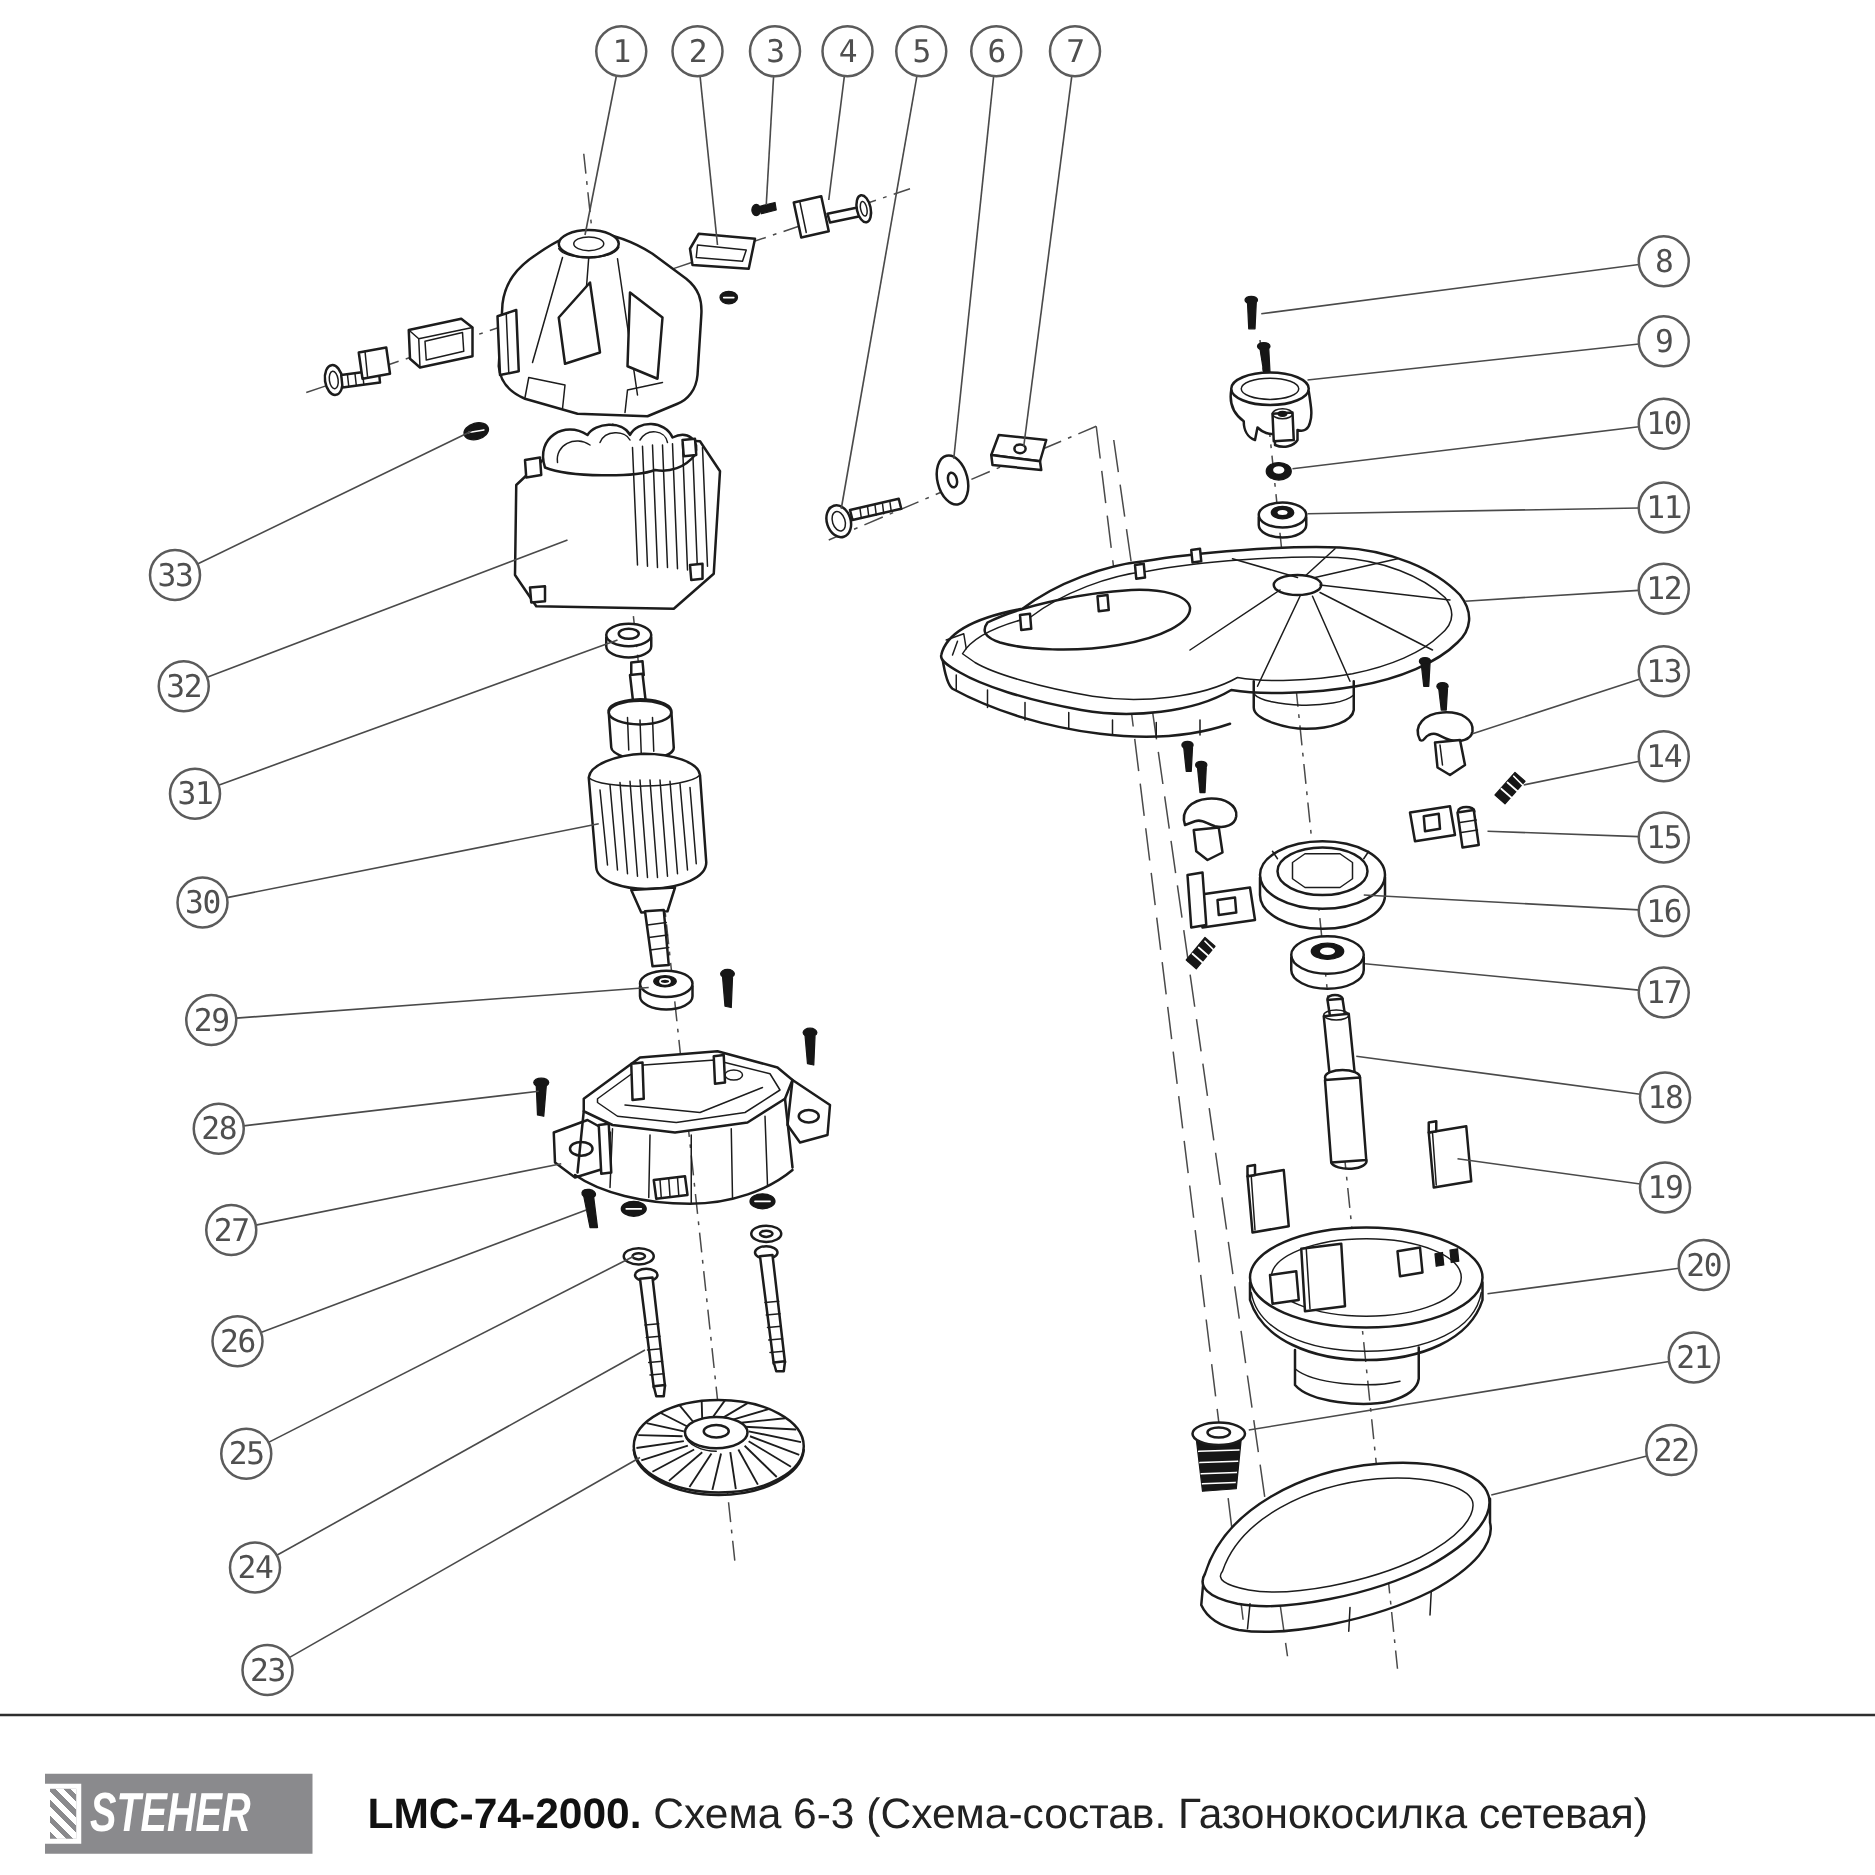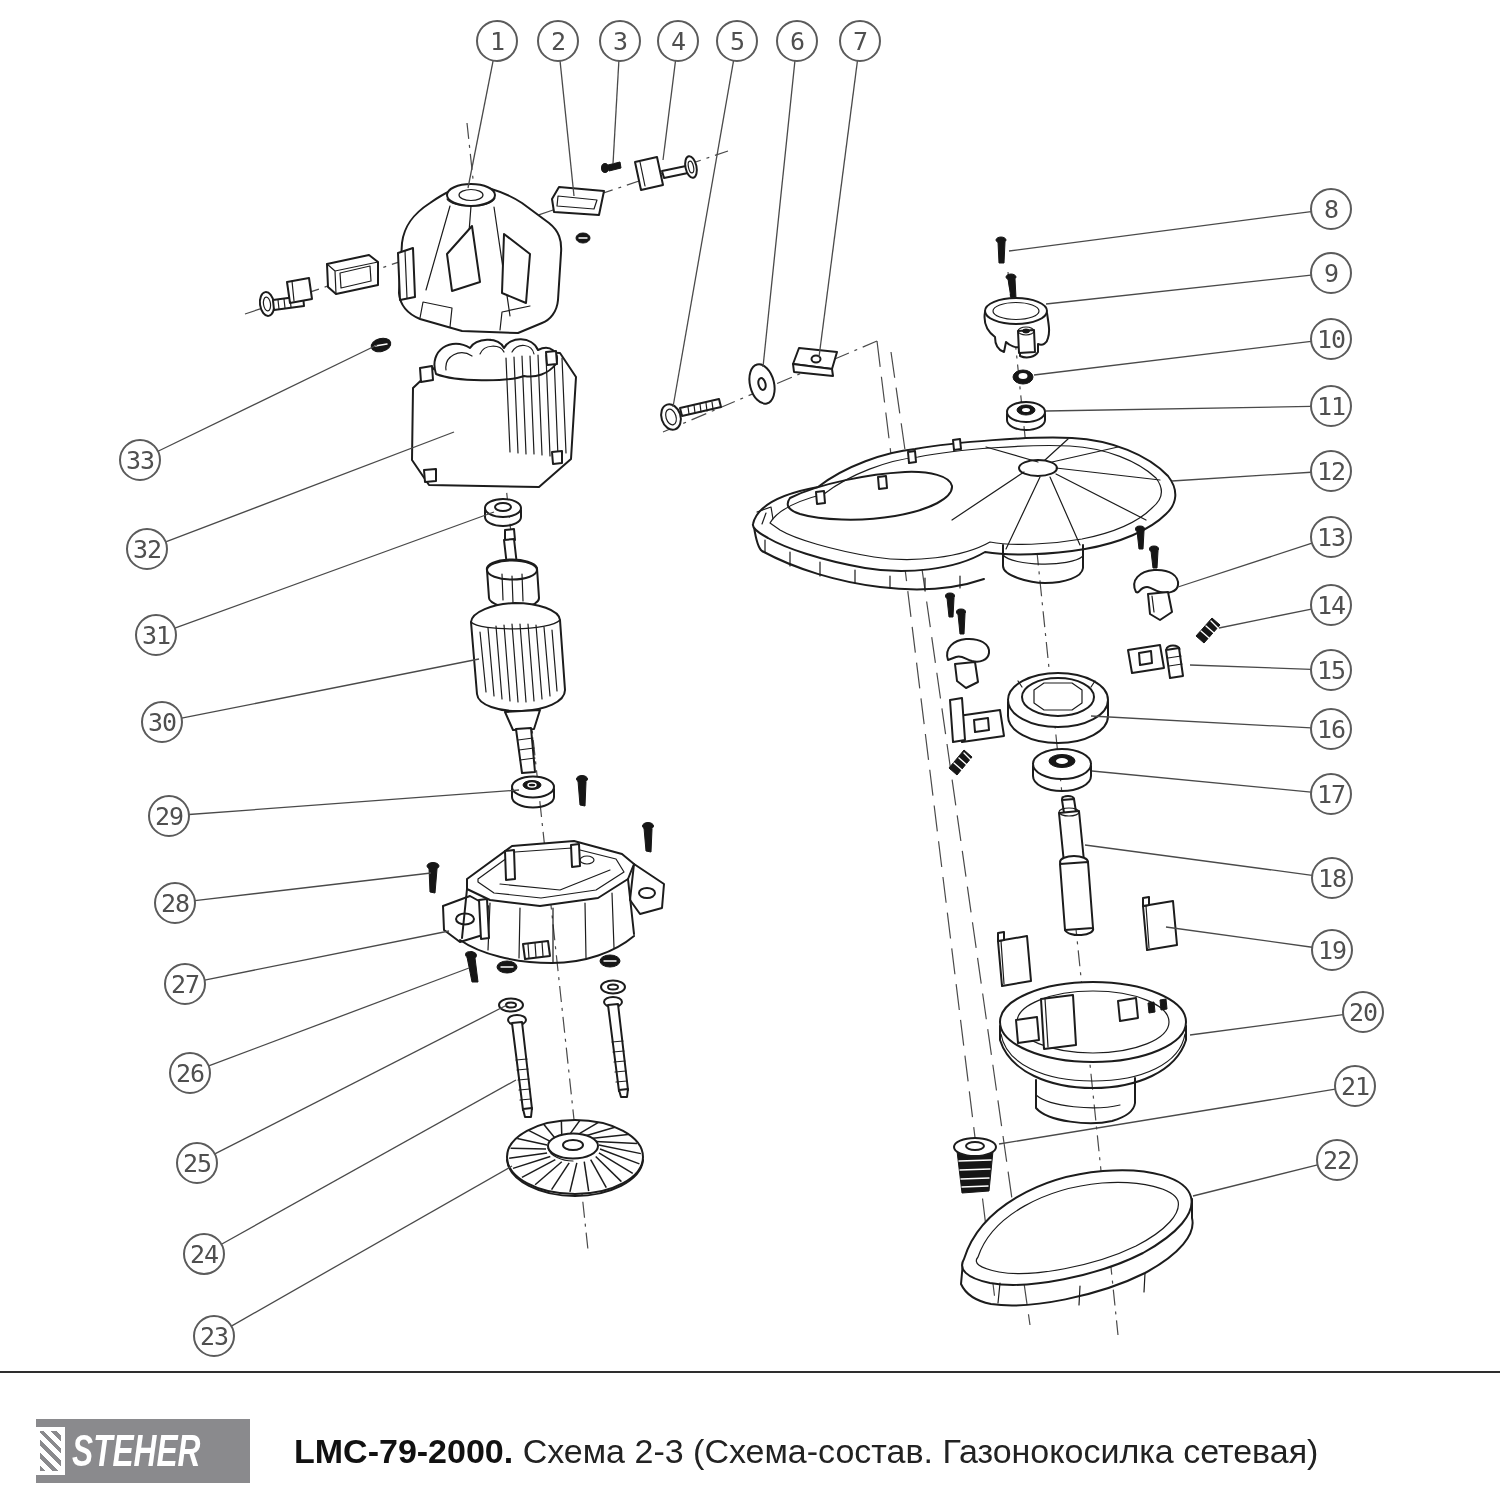--- a/index.html
+++ b/index.html
@@ -544,18 +544,18 @@
 </svg>
 
 <div class="divider"></div>
 
 <div class="footer">
   <div class="logo">
     <div class="logo-icon"></div>
     <div class="logo-text">STEHER</div>
   </div>
   <div class="title">
-    <span class="model">LMC-79-2000.</span>
-    <span class="subtitle">Схема 2-3 (Схема-состав. Газонокосилка сетевая)</span>
+    <span class="model">LMC-74-2000.</span>
+    <span class="subtitle">Схема 6-3 (Схема-состав. Газонокосилка сетевая)</span>
   </div>
 </div>
 
 </div>
 
 </body></html>

